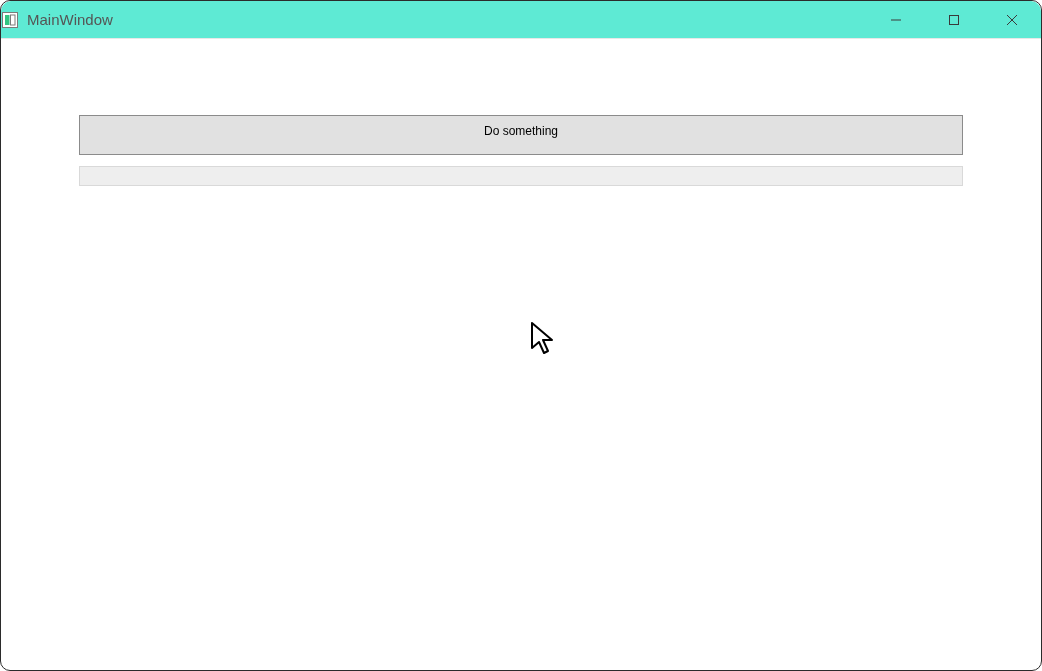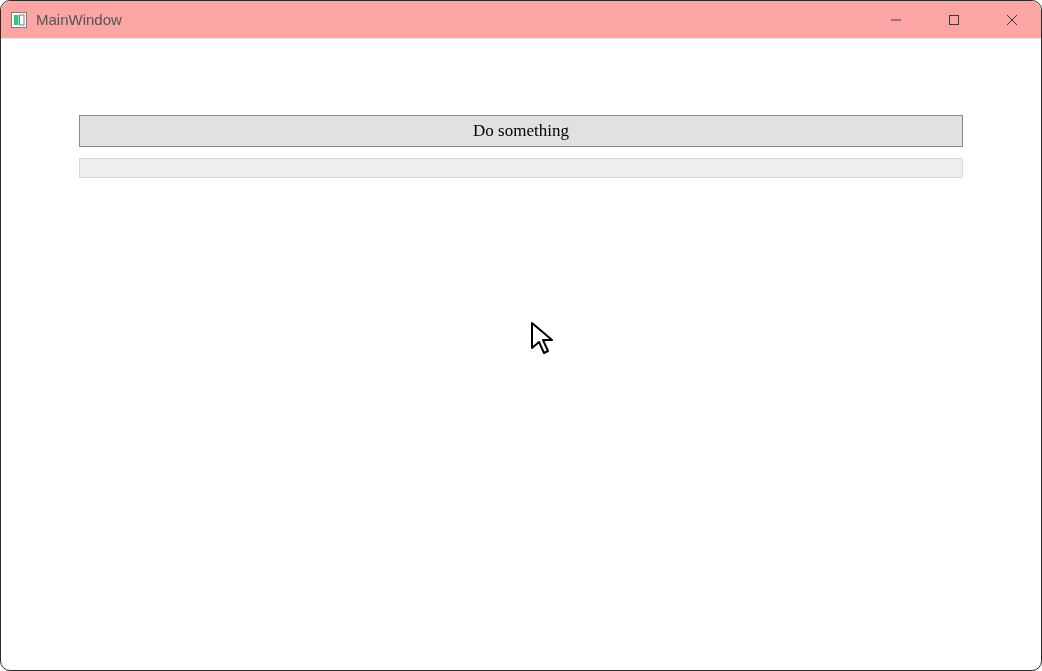--- a/index.html
+++ b/index.html
@@ -12,26 +12,26 @@
       font-size: 15px;
       color:#222;
       border:1px solid #2b2b2b;
       border-radius:10px;
       overflow:hidden;
       position:relative;
     }
     
     .titlebar{
       height:38px;
-      background:#fca5a5;
+      background:#5eead4;
       border-bottom:1px solid #e8e8e8;
       display:flex;
       align-items:center;
       justify-content:space-between;
-      padding-left:10px;
+      padding-left:1px;
       border-top-left-radius:10px;
       border-top-right-radius:10px;
     }
     .titlebar-left{
       display:flex;
       align-items:center;
       gap:9px;
       color:#555;
       font-size:15px;
     }
@@ -52,30 +52,29 @@
     }
     .win-btn svg{display:block}
     .win-btn.close{ border-top-right-radius:10px;}
     
     .client{
       padding:76px 78px 0 78px;
     }
     .qt-btn{
       display:block;
       width:100%;
-      height:32px;
+      height:40px;
       line-height:30px;
       text-align:center;
-      font-size:17px;
+      font-size:12px;
       color:#000;
       background:#e1e1e1;
       border:1px solid #8b8b8b;
       margin-bottom:7px;
       user-select:none;
-      font-family:Liberation Serif, serif;
     }
     .progress{
       width:100%;
       height:20px;
       margin-top:11px;
       background:#eeeeee;
       border:1px solid #d9d9d9;
       position:relative;
     }
     .progress-fill{

